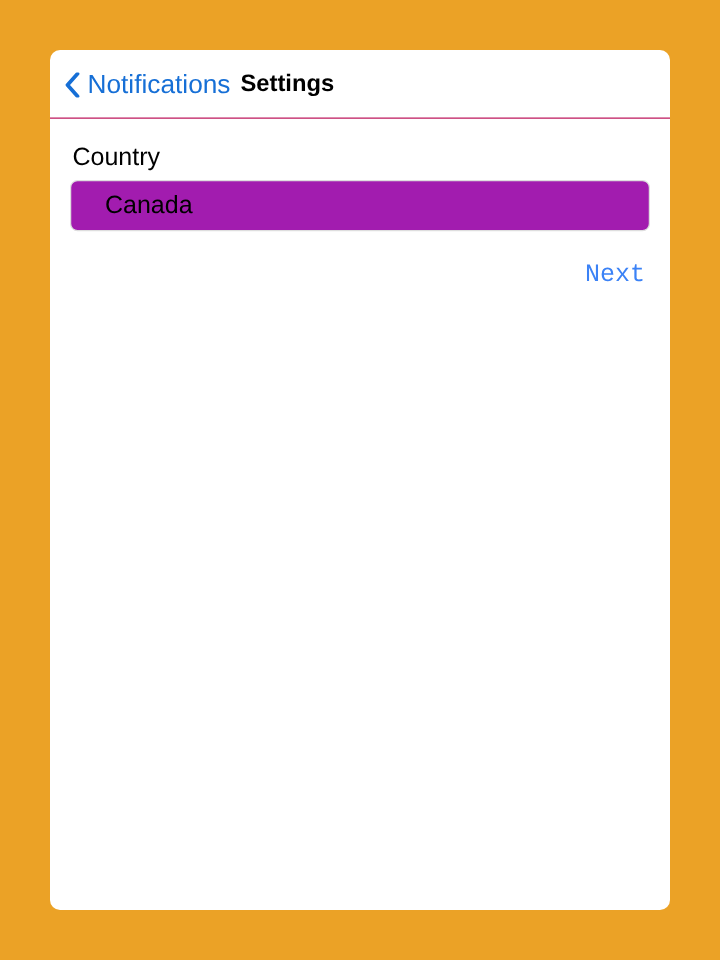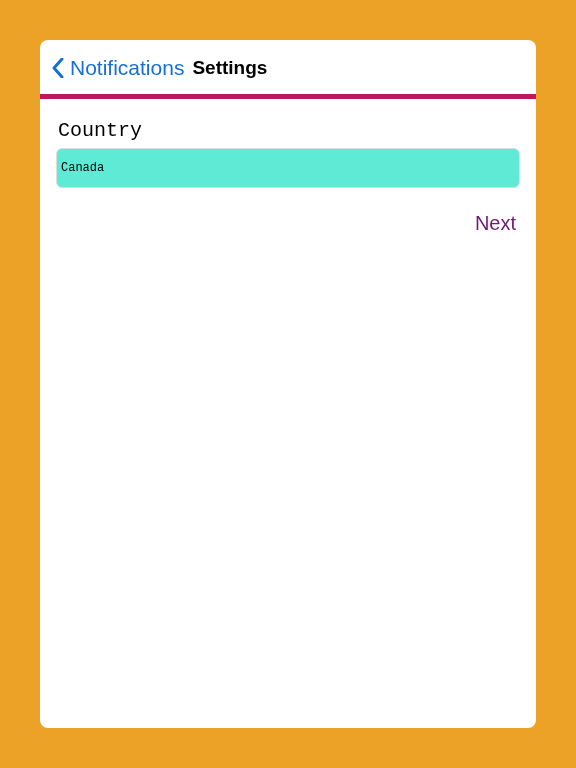--- a/index.html
+++ b/index.html
@@ -18,21 +18,21 @@
       width: 100%;
       border-radius: 8px;
       overflow: hidden;
       display: flex;
       flex-direction: column;
     }
     .header {
       display: flex;
       align-items: center;
       padding: 16px 12px 14px 12px;
-      border-bottom: 5px solid #be185d;
+      border-bottom: 1px solid #be185d;
     }
     .chevron {
       width: 14px;
       height: 20px;
       margin-right: 4px;
     }
     .chevron svg { display: block; }
     .back-label {
       font-size: 21px;
       color: #166fd6;
@@ -40,46 +40,47 @@
       margin-right: 8px;
     }
     .title {
       font-size: 19px;
       font-weight: 700;
       color: #000;
     }
     .form-area {
       padding: 18px 16px 0 16px;
     }
-    .field-group { margin-bottom: 6px; font-family: Liberation Mono, monospace; }
+    .field-group { margin-bottom: 6px; }
     .field-label {
       font-size: 20px;
       color: #000;
       padding: 2px 4px 6px 2px;
       display: block;
     }
     .field-input {
       width: 100%;
       border: 1.5px solid #dedede;
       border-radius: 6px;
-      padding: 8px 4px;
-      font-size: 12px;
+      padding: 8px 27px;
+      font-size: 20px;
       color: #000;
-      background: #5eead4;
+      background: #a21caf;
       min-height: 40px;
       font-family: inherit;
     }
     .next-row {
       text-align: right;
       padding: 18px 4px 0 0;
     }
     .next-link {
-      color: #701a75;
+      color: #3b82f6;
       font-size: 20px;
       cursor: pointer;
+      font-family: Liberation Mono, monospace;
     }
   </style>
 </head>
 <body>
 
 <div class="card">
   <div class="header">
     <span class="chevron">
       <svg viewBox="0 0 12 20" width="12" height="20">
         <polyline points="10,1 2,10 10,19" fill="none" stroke="#166fd6" stroke-width="3" stroke-linecap="round" stroke-linejoin="round"></polyline>

